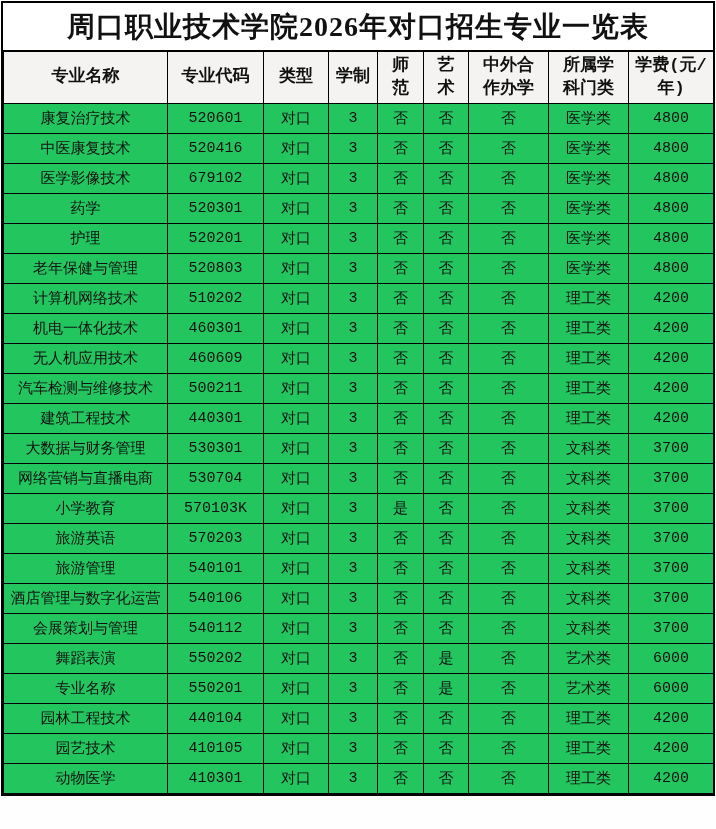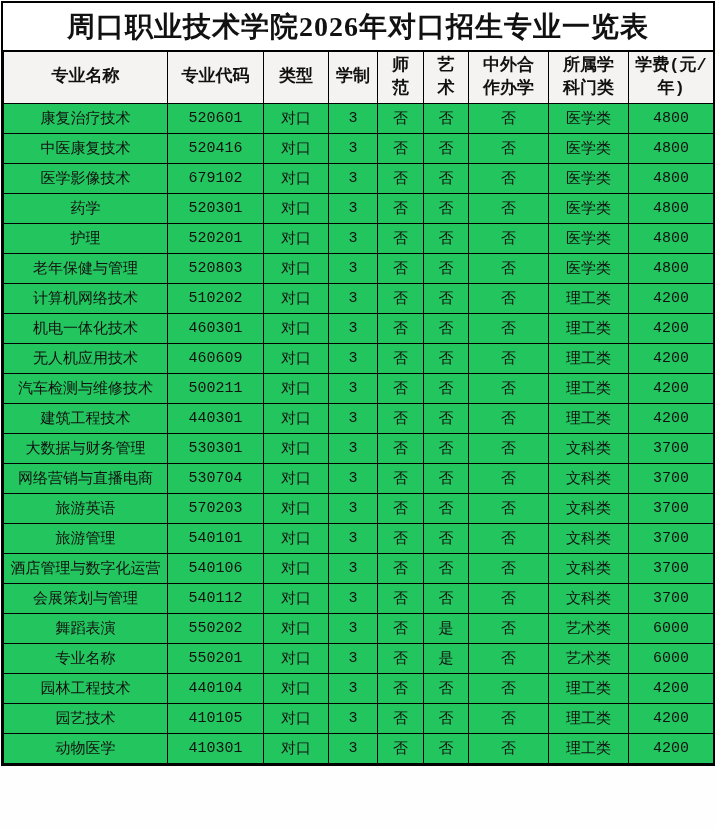--- a/index.html
+++ b/index.html
@@ -245,20 +245,31 @@
             <td>530704</td>
             <td>对口</td>
             <td>3</td>
             <td>否</td>
             <td>否</td>
             <td>否</td>
             <td>文科类</td>
             <td>3700</td>
           </tr>
           <tr>
+            <td>小学教育</td>
+            <td>570103K</td>
+            <td>对口</td>
+            <td>3</td>
+            <td>是</td>
+            <td>否</td>
+            <td>否</td>
+            <td>文科类</td>
+            <td>3700</td>
+          </tr>
+          <tr>
             <td>旅游英语</td>
             <td>570203</td>
             <td>对口</td>
             <td>3</td>
             <td>否</td>
             <td>否</td>
             <td>否</td>
             <td>文科类</td>
             <td>3700</td>
           </tr>

